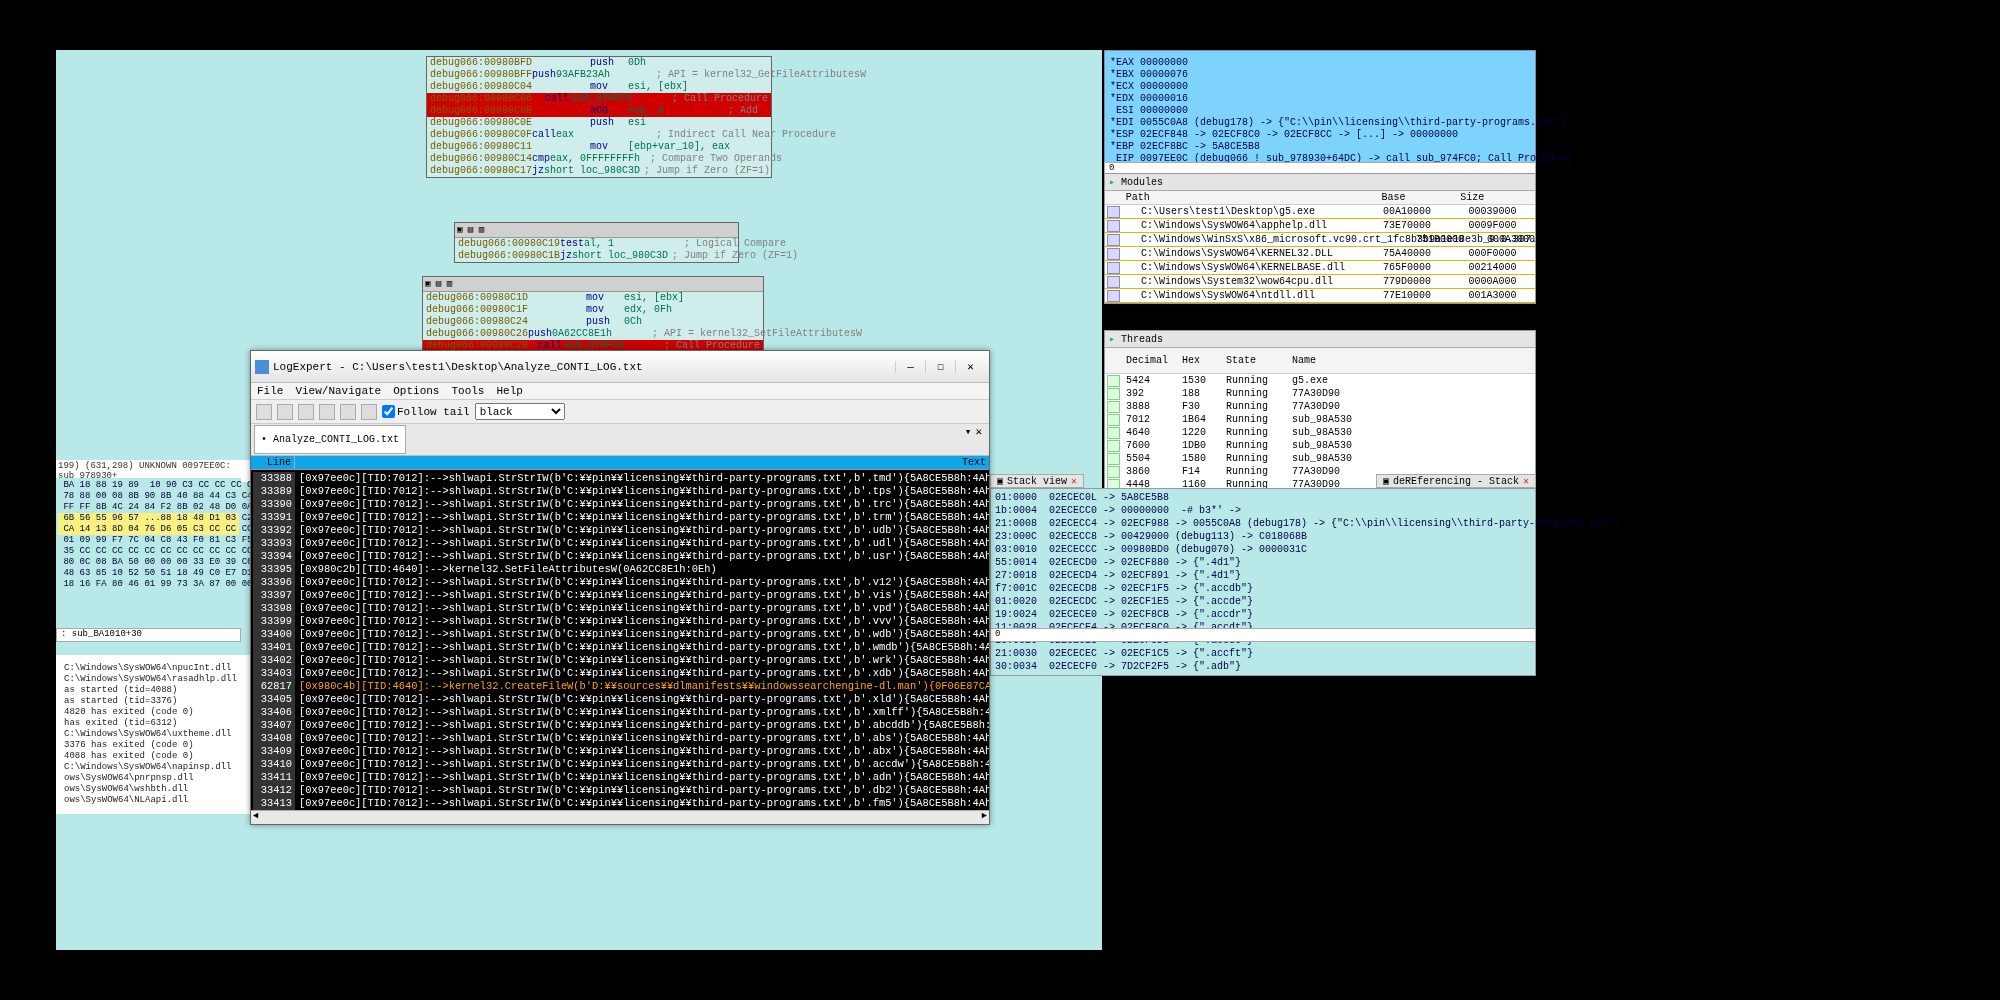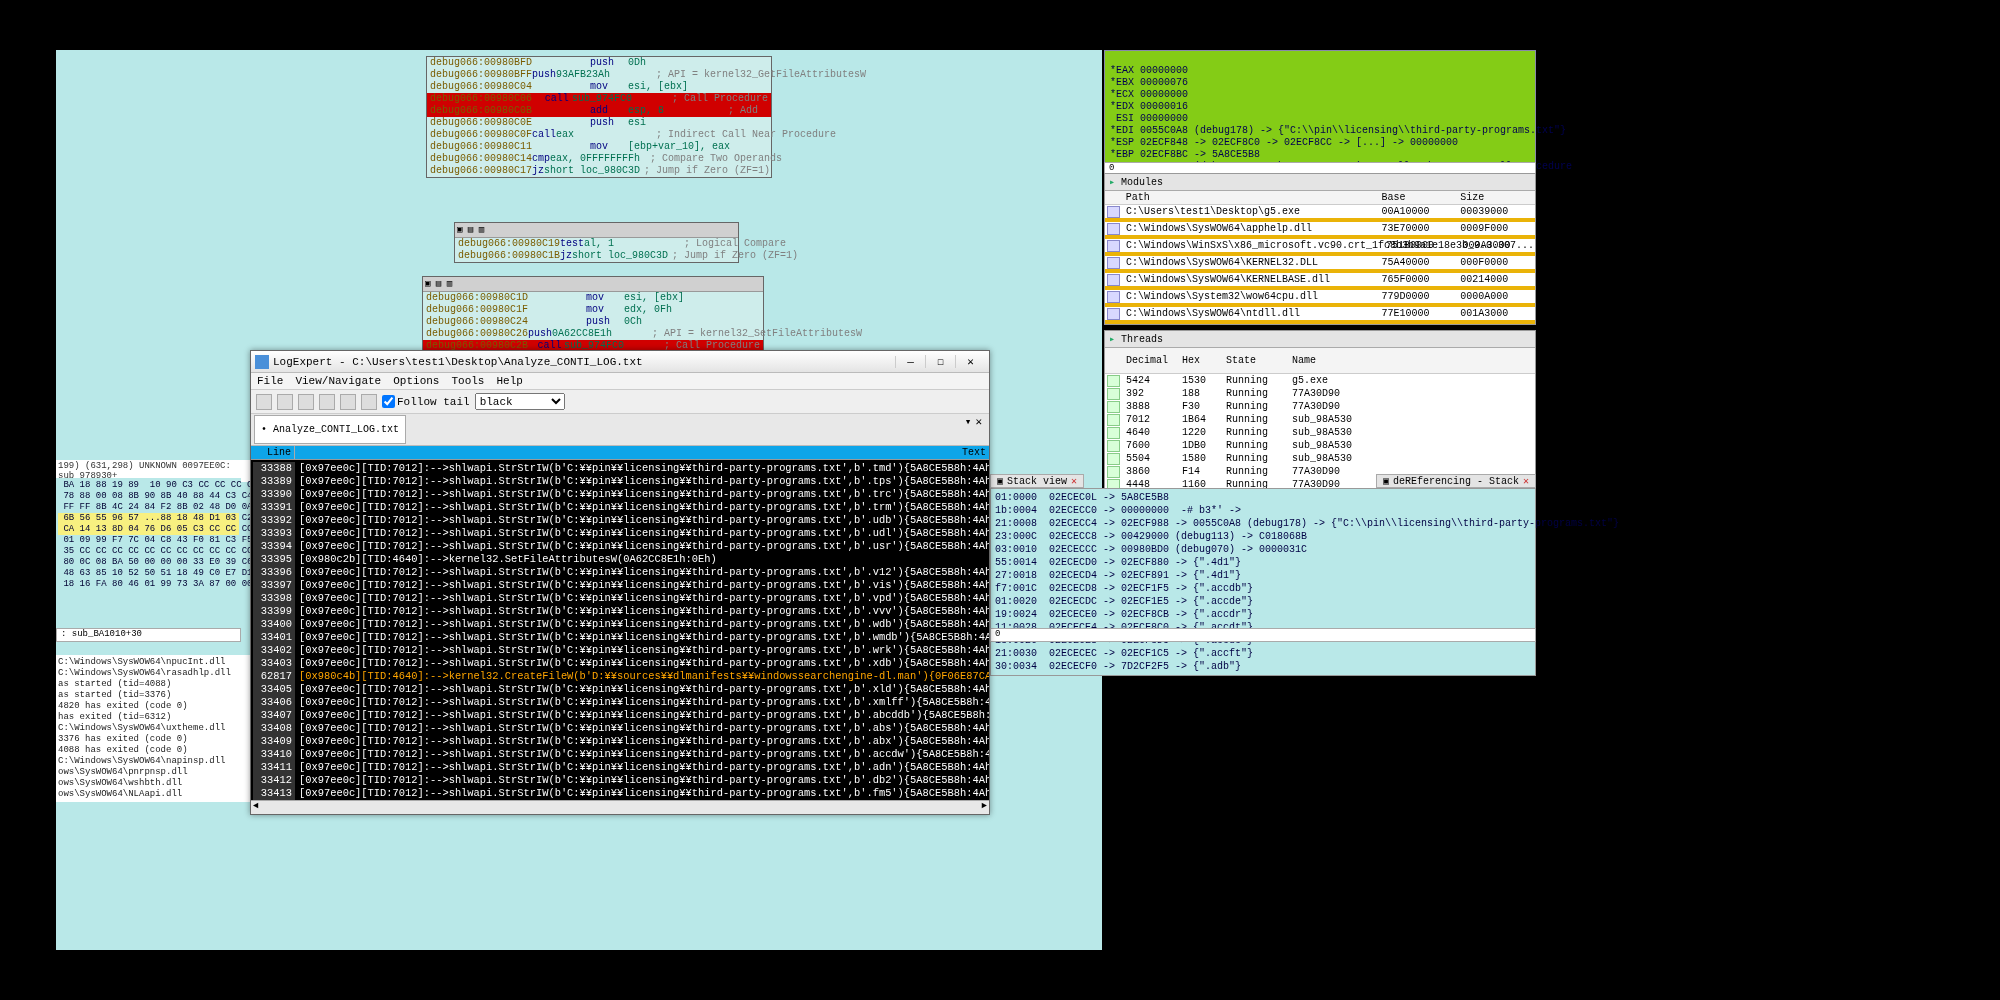--- a/index.html
+++ b/index.html
@@ -16,34 +16,34 @@
 .block .addr { color:#7a5c00; width:160px; }
 .block .mnem { color:#000080; width:38px; }
 .block .op   { color:#007050; flex:0 0 auto; min-width:100px; }
 .block .cmt  { color:#808080; }
 
 #b1 { left:370px; top:6px; width:346px; }
 #b2 { left:398px; top:172px; width:285px; }
 #b3 { left:366px; top:226px; width:342px; }
 
 
-.reg-panel { position:absolute; left:1104px; top:50px; width:432px; height:128px; background:#84cc16; border:1px solid #88a; font-size:10px; line-height:12px; padding:14px 5px; white-space:pre; color:#000050; }
+.reg-panel { position:absolute; left:1104px; top:50px; width:432px; height:128px; background:#7dd3fc; border:1px solid #88a; font-size:10px; line-height:12px; padding:6px 5px; white-space:pre; color:#000050; }
 .scroll-h { position:absolute; left:1104px; top:173px; width:432px; height:14px; background:#e8e8e8; border:1px solid #aaa; }
 .scroll-h::before{content:'◄';position:absolute;left:2px;font-size:9px;}
 .scroll-h::after{content:'►';position:absolute;right:2px;font-size:9px;}
 .scroll-slot{position:absolute;left:1104px;top:162px;width:432px;height:12px;background:#fff;border:1px solid #aaa;font-size:9px;padding:0 4px;}
 
 
 .modules { position:absolute; left:1104px; top:173px; width:432px; background:#fff; border:1px solid #999; font-size:10px; }
 .modules .title { background:#e4e4e4; border-bottom:1px solid #aaa; padding:2px 4px; }
 .modules .title::before{content:'▸ '; color:#2a6;}
 .modules .hdr { display:flex; background:#f4f4f4; border-bottom:1px solid #ccc; padding:1px 0; }
 .modules .hdr span, .modules .mrow span { padding:0 4px; }
 .modules .c-path{width:260px;} .modules .c-base{width:80px;} .modules .c-size{width:80px;}
-.modules .mrow { display:flex; border-bottom:4px solid #eab308; line-height:13px; }
+.modules .mrow { display:flex; border-bottom:1px solid #eab308; line-height:13px;gap:15px; }
 .modules .mrow .icon{width:13px;height:12px;background:#d8d8ff;border:1px solid #88c;margin:1px 2px 0 2px;flex-shrink:0;}
 
 
 .threads { position:absolute; left:1104px; top:330px; width:432px; background:#fff; border:1px solid #999; font-size:10px; }
 .threads .title { background:#e4e4e4; border-bottom:1px solid #aaa; padding:2px 4px; }
 .threads .title::before{content:'▸ '; color:#2a6;}
 .threads .hdr { display:flex; background:#f4f4f4; border-bottom:1px solid #ccc; padding:7px 0; }
 .threads .hdr span, .threads .trow span { padding:0 4px; }
 .threads .c-dec{width:56px;} .threads .c-hex{width:44px;} .threads .c-st{width:66px;} .threads .c-nm{flex:1;}
 .threads .trow { display:flex; line-height:13px; }
@@ -55,28 +55,28 @@
 .stack-tabs .tab .x{color:#c33;}
 .stack { position:absolute; left:990px; top:488px; width:546px; background:#b9e8e8; border:1px solid #999; font-size:10px; line-height:13px; padding:2px 4px; white-space:pre; color:#004; }
 .stack-footer{position:absolute;left:990px;top:628px;width:546px;height:14px;background:#fff;border:1px solid #aaa;font-size:9px;padding:0 4px;}
 
 
 .hex { position:absolute; left:56px; top:478px; width:185px; background:#b9e8e8; font-size:9px; line-height:11px; padding:2px; white-space:pre; color:#003; }
 .hex .hl{background:#f8f080;}
 .hex-footer{position:absolute;left:56px;top:628px;width:185px;height:14px;background:#fff;border:1px solid #aaa;font-size:9px;padding:0 4px;}
 
 
-.outlog { position:absolute; left:56px; top:655px; width:195px; background:#fff; font-size:9px; line-height:11px; padding:2px; color:#222; }
+.outlog { position:absolute; left:56px; top:655px; width:195px; background:#fff; font-size:9px; line-height:11px; padding:8px; color:#222; }
 
 
 .statusline{position:absolute;left:56px;top:460px;width:195px;background:#fff;font-size:9px;padding:1px 2px;color:#333;}
 
 
 .logwin { position:absolute; left:250px; top:350px; width:740px; background:#f0f0f0; border:1px solid #666; box-shadow:0 0 6px rgba(0,0,0,.4); font-family:'Segoe UI',Tahoma,sans-serif; font-size:11px; }
-.logwin .titlebar { display:flex; align-items:center; height:22px; background:linear-gradient(#fff,#e4e4e4); border-bottom:1px solid #bbb; padding:0 4px; }
+.logwin .titlebar { display:flex; align-items:center; height:32px; background:linear-gradient(#fff,#e4e4e4); border-bottom:1px solid #bbb; padding:0 4px; }
 .logwin .titlebar .ico{width:14px;height:14px;background:#4a90d9;margin-right:4px;}
 .logwin .titlebar .t{flex:1;}
 .logwin .titlebar .w{width:30px;text-align:center;border-left:1px solid #ccc;cursor:default;}
 .logwin .menubar { padding:2px 6px; background:#f4f4f4; border-bottom:1px solid #ccc; }
 .logwin .menubar span{margin-right:12px;}
 .logwin .toolbar { display:flex; align-items:center; gap:5px; padding:3px 5px; background:#efefef; border-bottom:1px solid #ccc; }
 .logwin .toolbar .btn{width:16px;height:16px;background:#ddd;border:1px solid #aaa;}
 .logwin .toolbar .chk{display:flex;align-items:center;gap:2px;}
 .logwin .toolbar select{font-size:11px;width:90px;height:17px;}
 .logwin .tabbar{background:#e8e8e8;border-bottom:1px solid #bbb;padding:1px 3px;display:flex;}

